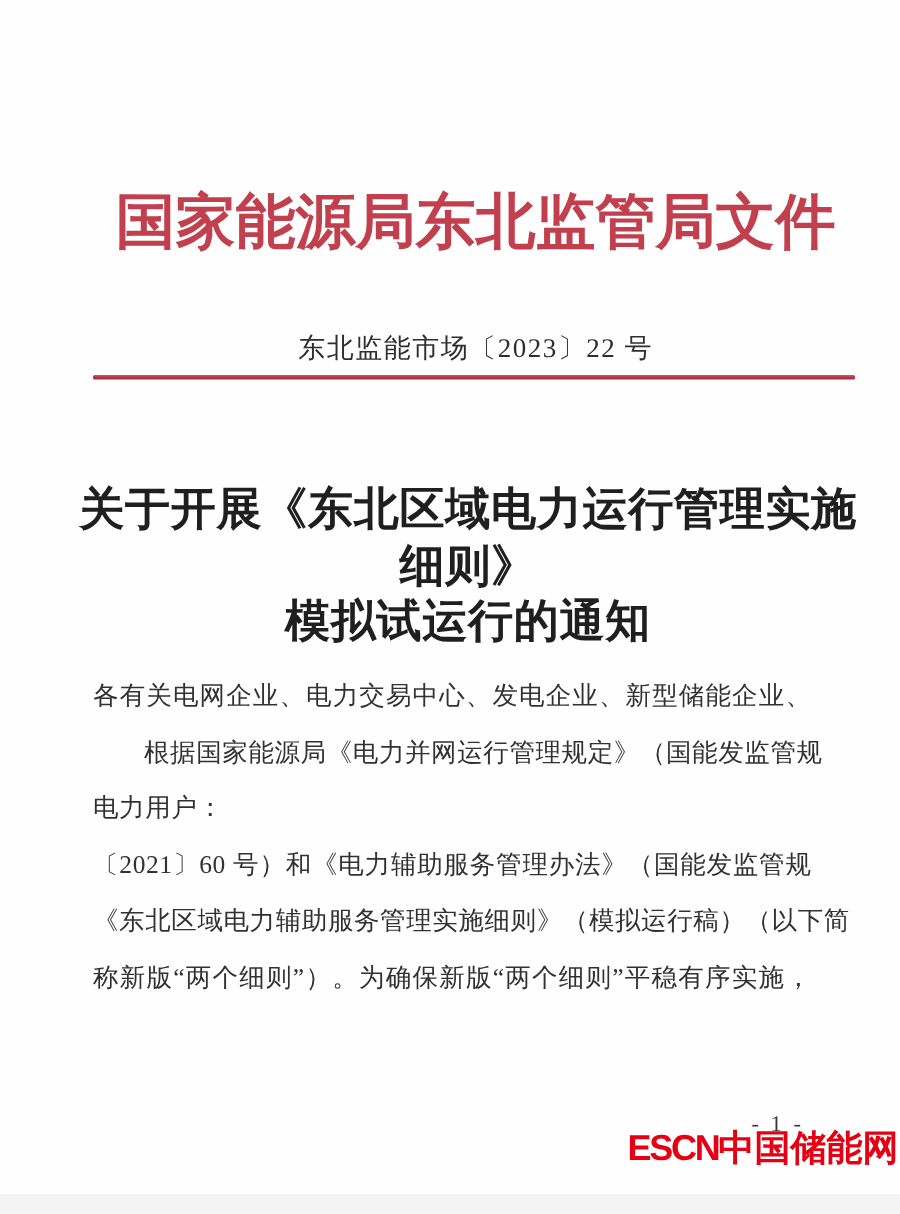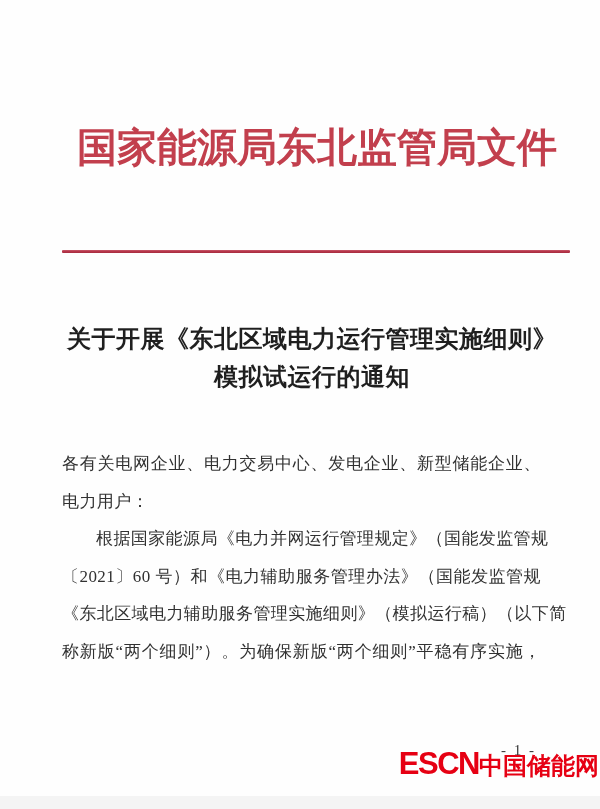--- a/index.html
+++ b/index.html
@@ -43,21 +43,21 @@
     position:absolute;
     top:250px;left:62px;right:30px;
     height:3px;
     background:linear-gradient(180deg,#c75a6b 0%,var(--rule-red) 55%,#a62c40 100%);
     border-radius:1px;
   }
   .doc-title{
     position:absolute;
     top:321px;left:52px;right:28px;
     text-align:center;
-    font-size:24px;
+    font-size:30px;
     font-weight:bold;
     color:#1f1f1f;
     line-height:37.5px;
     letter-spacing:0.5px;
   }
   .body-text{
     position:absolute;
     top:445px;left:62px;width:479px;
     font-size:17px;
     color:var(--body-text);
@@ -87,50 +87,51 @@
   .logo{
     position:absolute;
     right:1px;bottom:11px;
     color:var(--logo-red);
     font-weight:bold;
     white-space:nowrap;
     line-height:32px;
   }
   .logo .latin{
     font-family:"Liberation Sans", sans-serif;
-    font-size:31px;
+    font-size:24px;
     font-weight:bold;
     letter-spacing:-1.5px;
   }
   .logo .cjk{
     font-family:"Liberation Sans", sans-serif;
     font-size:24px;
     font-weight:bold;
     letter-spacing:0px;
   }
 </style>
 </head>
 <body>
 
 <div class="page">
 
   <div class="agency-heading">国家能源局东北监管局文件</div>
 
+  <div class="doc-number">东北监能市场〔2023〕22 号</div>
 
   <div class="red-rule"></div>
 
   <div class="doc-title">
     <div>关于开展《东北区域电力运行管理实施细则》</div>
     <div>模拟试运行的通知</div>
   </div>
 
   <div class="body-text">
     <div class="body-line">各有关电网企业、电力交易中心、发电企业、新型储能企业、</div>
+    <div class="body-line indent">根据国家能源局《电力并网运行管理规定》（国能发监管规</div>
     <div class="body-line short">电力用户：</div>
-    <div class="body-line indent">根据国家能源局《电力并网运行管理规定》（国能发监管规</div>
     <div class="body-line">〔2021〕60 号）和《电力辅助服务管理办法》（国能发监管规</div>
     <div class="body-line">《东北区域电力辅助服务管理实施细则》（模拟运行稿）（以下简</div>
     <div class="body-line">称新版“两个细则”）。为确保新版“两个细则”平稳有序实施，</div>
   </div>
 
   <div class="page-number">- 1 -</div>
 
   <div class="logo">
     <span class="latin">ESCN</span><span class="cjk">中国储能网</span>
   </div>

